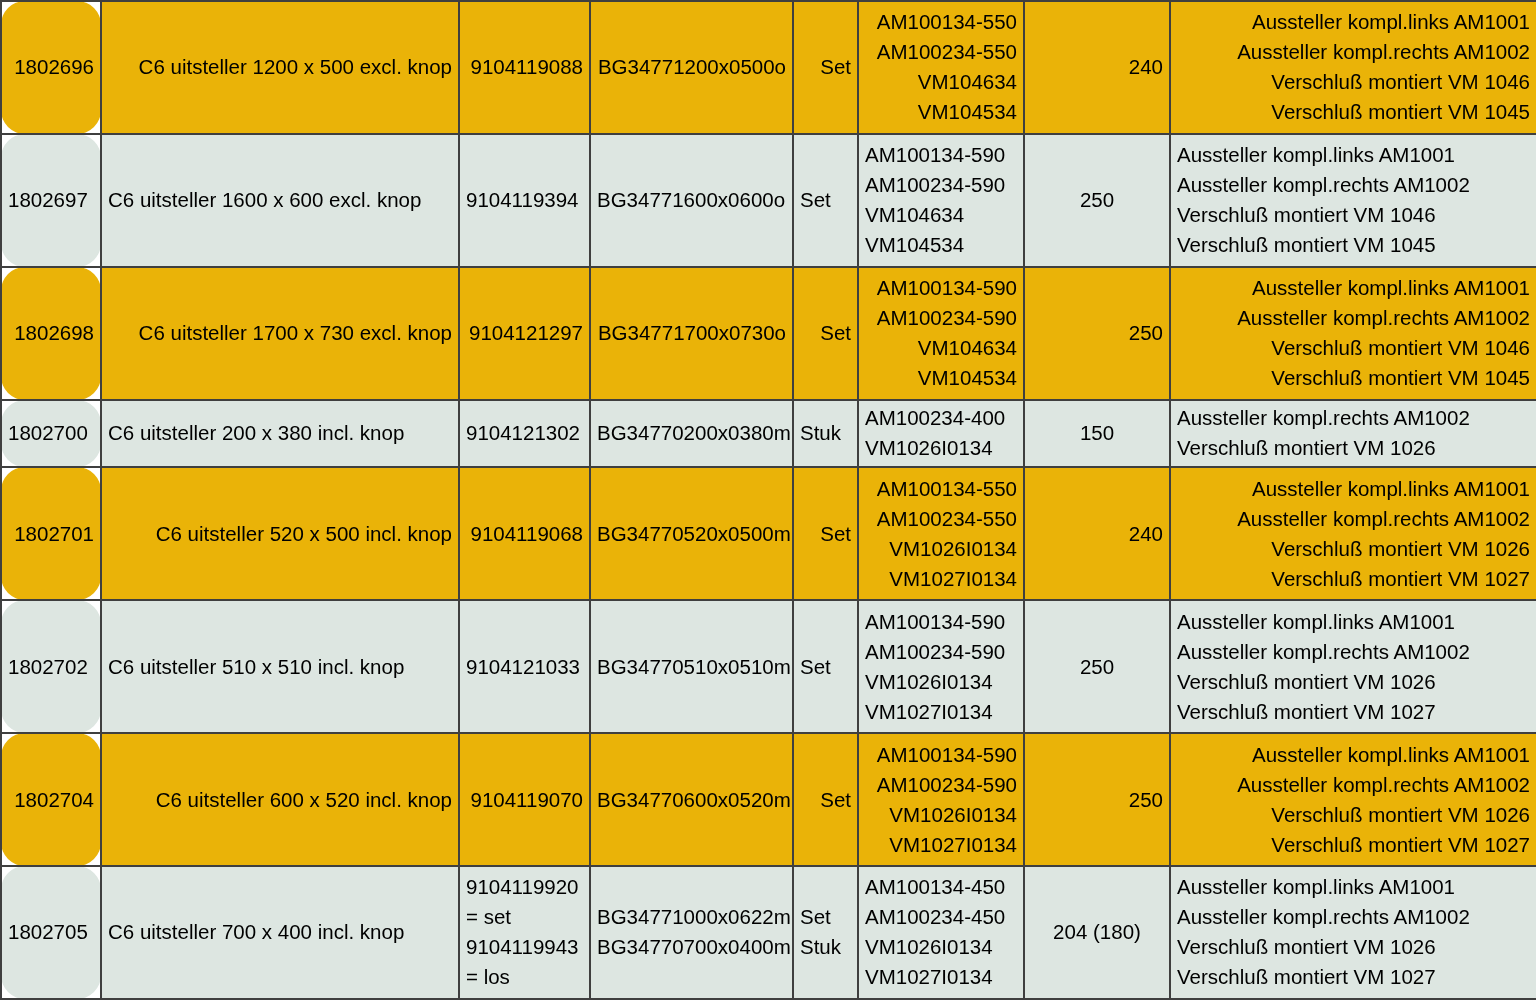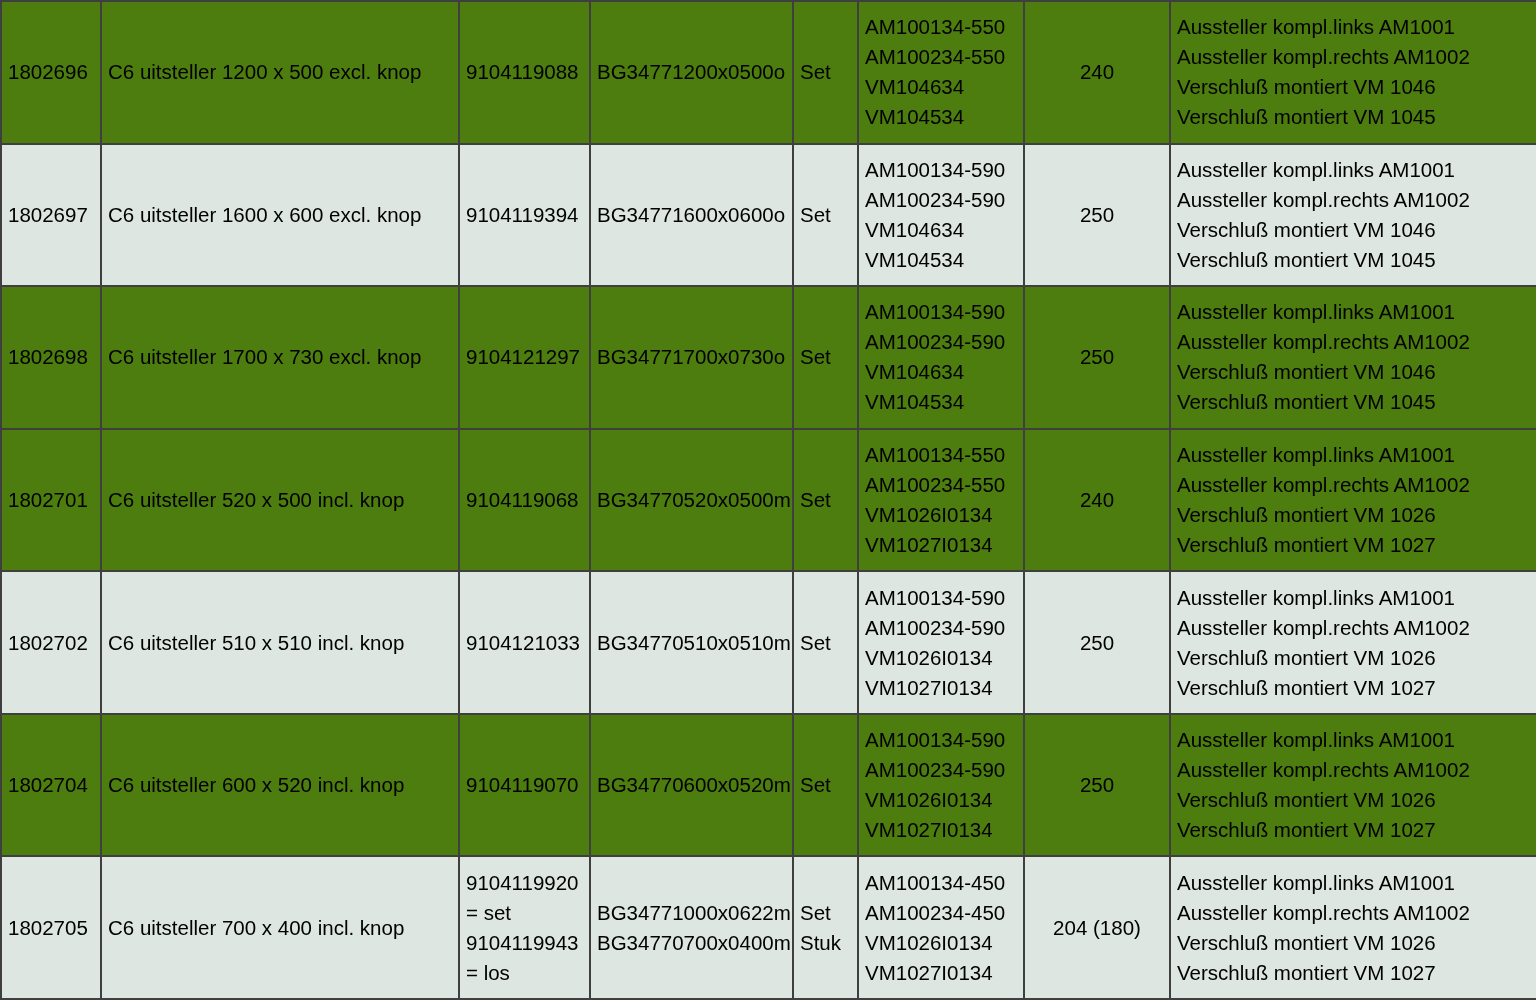--- a/index.html
+++ b/index.html
@@ -36,31 +36,31 @@
   
   col.c-art    { width: 100px; }
   col.c-desc   { width: 358px; }
   col.c-num    { width: 131px; }
   col.c-bg     { width: 203px; }
   col.c-unit   { width: 65px; }
   col.c-codes  { width: 166px; }
   col.c-qty    { width: 146px; }
   col.c-rest   { width: 367px; }
 
-  td.art   { text-align: left; }
+  td.art   { text-align: left; border-radius: 24px; }
   td.desc  { text-align: left; margin-top: 32px; }
   td.num   { text-align: left; }
   td.bg    { text-align: left; margin-top: 32px; }
   td.unit  { text-align: left; }
   td.codes { text-align: left; vertical-align: middle; }
   td.qty   { text-align: center; }
   td.rest  { text-align: left; vertical-align: middle; margin-left: 43px; }
 
   tr.shaded td { background: #dde6e1; }
-  tr.plain  td { background: #4d7c0f; }
+  tr.plain  td { background: #eab308; text-align: right; }
 </style>
 </head>
 <body>
 
 <div id="sheet">
   <table class="grid">
     <colgroup>
       <col class="c-art">
       <col class="c-desc">
       <col class="c-num">
@@ -116,20 +116,32 @@
 AM100234-590
 VM104634
 VM104534</td>
         <td class="qty">250</td>
         <td class="rest">Aussteller kompl.links  AM1001
 Aussteller kompl.rechts AM1002
 Verschluß montiert VM 1046
 Verschluß montiert VM 1045</td>
       </tr>
 
+      <tr class="shaded">
+        <td class="art">1802700</td>
+        <td class="desc">C6 uitsteller 200 x 380 incl. knop</td>
+        <td class="num">9104121302</td>
+        <td class="bg">BG34770200x0380m</td>
+        <td class="unit">Stuk</td>
+        <td class="codes">AM100234-400
+VM1026I0134</td>
+        <td class="qty">150</td>
+        <td class="rest">Aussteller kompl.rechts AM1002
+Verschluß montiert VM 1026</td>
+      </tr>
 
       <tr class="plain">
         <td class="art">1802701</td>
         <td class="desc">C6 uitsteller 520 x 500 incl. knop</td>
         <td class="num">9104119068</td>
         <td class="bg">BG34770520x0500m</td>
         <td class="unit">Set</td>
         <td class="codes">AM100134-550
 AM100234-550
 VM1026I0134

